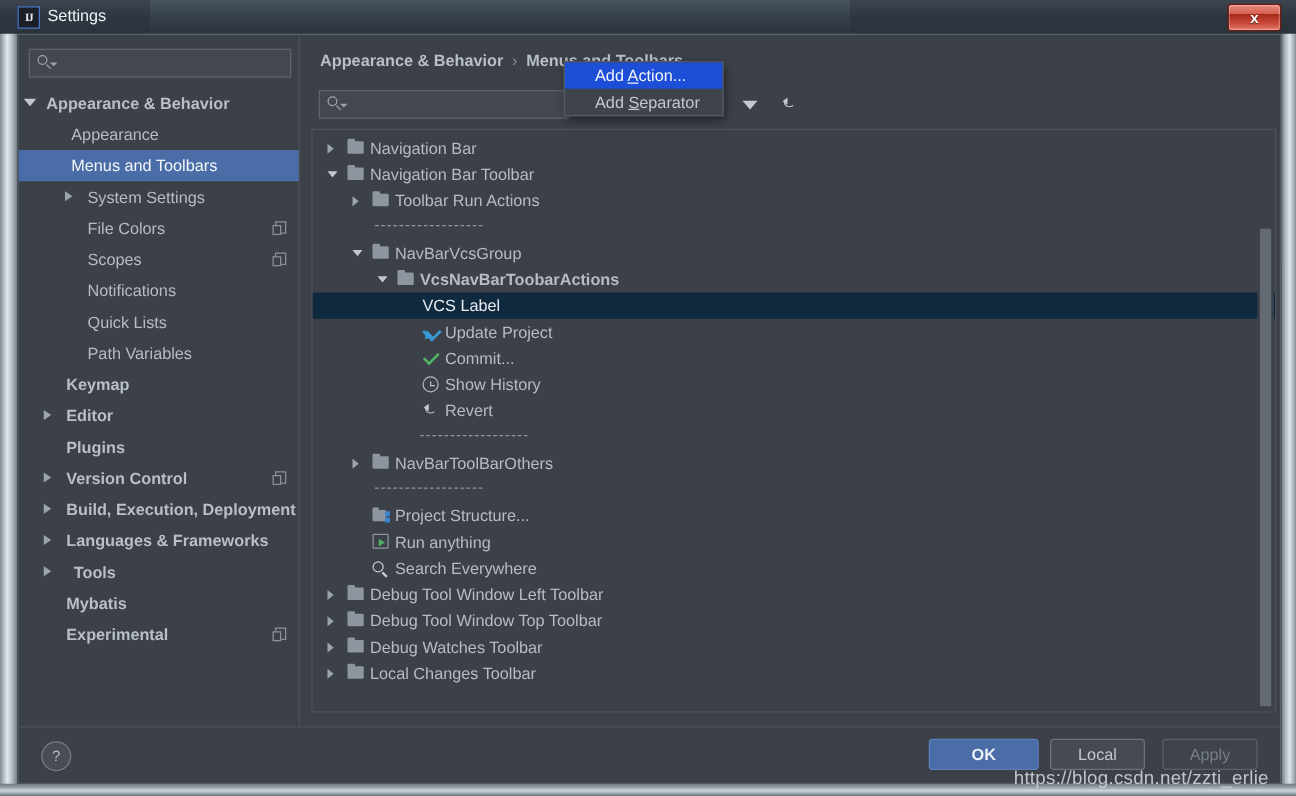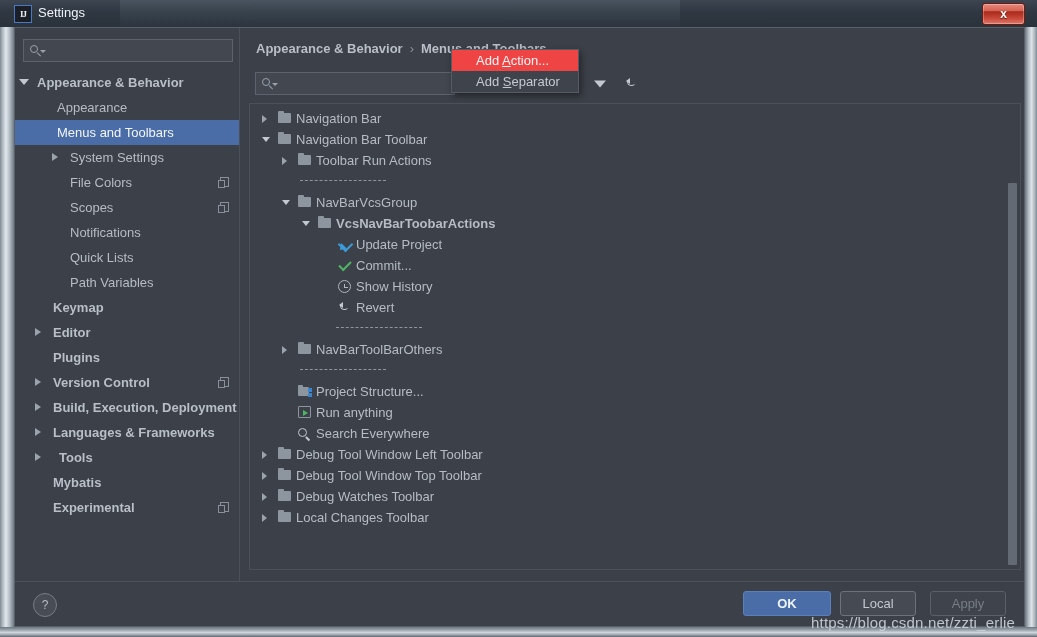--- a/index.html
+++ b/index.html
@@ -125,21 +125,21 @@
 
   
   #vscroll{position:absolute;right:1px;top:1px;width:13px;height:465px;background:#3c4048;}
   #vthumb{position:absolute;left:2px;width:9px;background:#636a73;border-radius:1px;cursor:pointer;}
 
   
   #ctxmenu{position:absolute;left:210px;top:21px;width:128px;
       background:#3f444c;border:1px solid #555b64;box-sizing:border-box;z-index:40;
       box-shadow:2px 3px 7px rgba(0,0,0,.45);}
   .mitem{height:21px;line-height:21px;font-size:13px;color:#c3c9d1;padding-left:24px;cursor:pointer;}
-  .mitem.hl{background:#ef4444;color:#f2f5f8;}
+  .mitem.hl{background:#1d4ed8;color:#f2f5f8;}
   .mitem u{text-decoration:underline;}
 
   
   #bottombar{position:absolute;left:0;bottom:0;width:1009px;height:45px;background:#3c4048;
       border-top:1px solid #4c5159;box-sizing:border-box;}
   #help-btn{position:absolute;left:18px;top:11px;width:22px;height:22px;border-radius:50%;
       border:1px solid #777e87;background:#474c55;color:#b6bcc4;font-size:12px;
       display:flex;align-items:center;justify-content:center;cursor:pointer;}
   .dlgbtn{position:absolute;top:9px;height:25px;border-radius:3px;font-size:13px;
       display:flex;align-items:center;justify-content:center;cursor:pointer;box-sizing:border-box;}
@@ -300,20 +300,23 @@
             <div class="trow">
               <span class="tri-d" style="left: 32px;"></span>
               <span class="folder" style="left: 48px;"></span>
               <span class="tlbl" style="left: 66px;">NavBarVcsGroup</span>
             </div>
             <div class="trow">
               <span class="tri-d" style="left: 52px;"></span>
               <span class="folder" style="left: 68px;"></span>
               <span class="tlbl" style="left: 86px; font-weight: bold;">VcsNavBarToobarActions</span>
             </div>
+            <div class="trow sel">
+              <span class="tlbl" style="left: 88px;">VCS Label</span>
+            </div>
             <div class="trow">
               <span class="ic ic-update" style="left: 88px;"></span>
               <span class="tlbl" style="left: 106px;">Update Project</span>
             </div>
             <div class="trow">
               <span class="ic ic-commit" style="left: 88px;"></span>
               <span class="tlbl" style="left: 106px;">Commit...</span>
             </div>
             <div class="trow">
               <span class="ic ic-clock" style="left: 88px;"></span>

